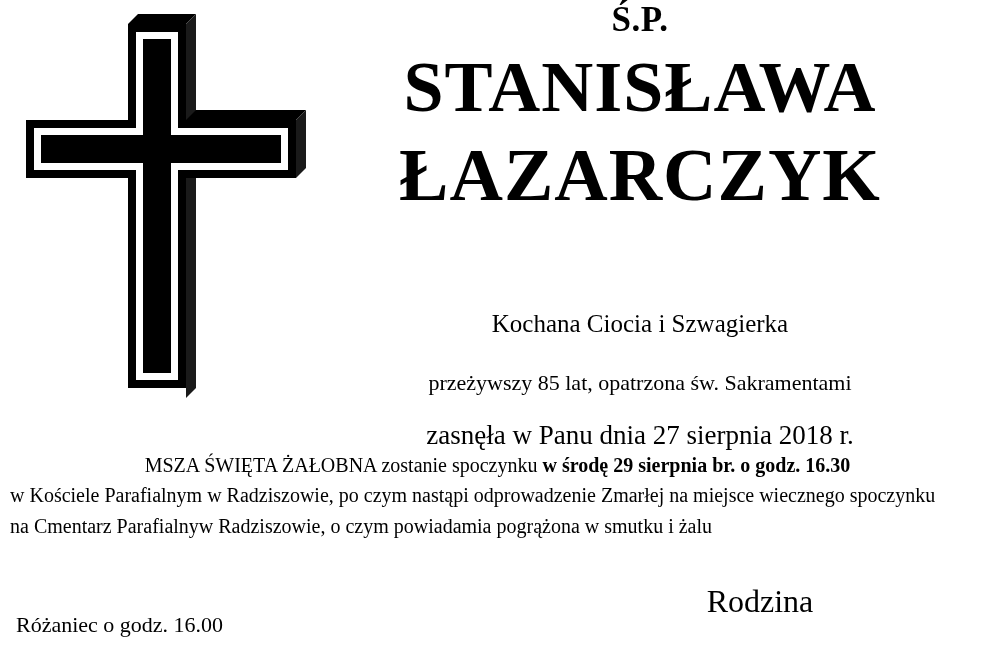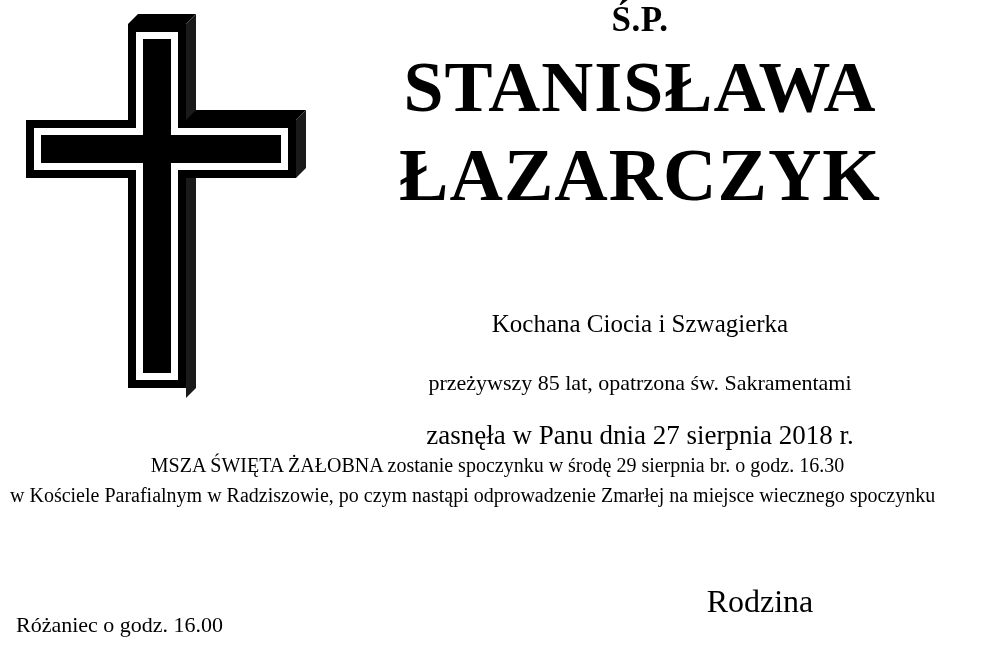--- a/index.html
+++ b/index.html
@@ -97,21 +97,21 @@
     line-height: 1.52;
   }
   .service .line-1 {
     text-align: center;
   }
   .service .line-2,
   .service .line-3 {
     text-align: left;
   }
   .service b {
-    font-weight: normal;
+    font-weight: bold;
     margin-top: 41px;
   }
 
   
   .signature {
     position: absolute;
     left: 560px;
     top: 582px;
     width: 400px;
     text-align: center;
@@ -165,19 +165,20 @@
     <div class="relation">Kochana Ciocia i Szwagierka</div>
     <div class="lived">przeżywszy 85 lat, opatrzona św. Sakramentami</div>
     <div class="died">zasnęła w Panu dnia 27 sierpnia 2018 r.</div>
   </div>
 
   <div class="service">
     <div class="line-1">
       <span>MSZA ŚWIĘTA ŻAŁOBNA zostanie spoczynku </span><b>w środę 29 sierpnia br. o godz. 16.30</b>
     </div>
     <div class="line-2">w Kościele Parafialnym  w Radziszowie, po czym nastąpi odprowadzenie Zmarłej na miejsce wiecznego spoczynku</div>
+    <div class="line-3">na Cmentarz Parafialnyw Radziszowie,  o czym powiadamia pogrążona w smutku i żalu</div>
   </div>
 
   <div class="signature">Rodzina</div>
 
   <div class="footer-note">Różaniec o godz. 16.00</div>
 
 </div>
 
 </body></html>

